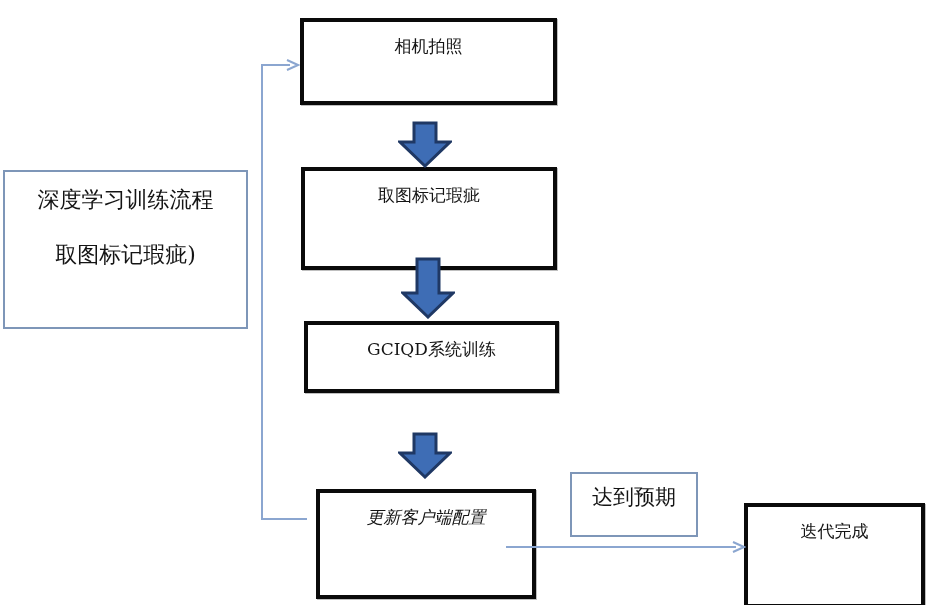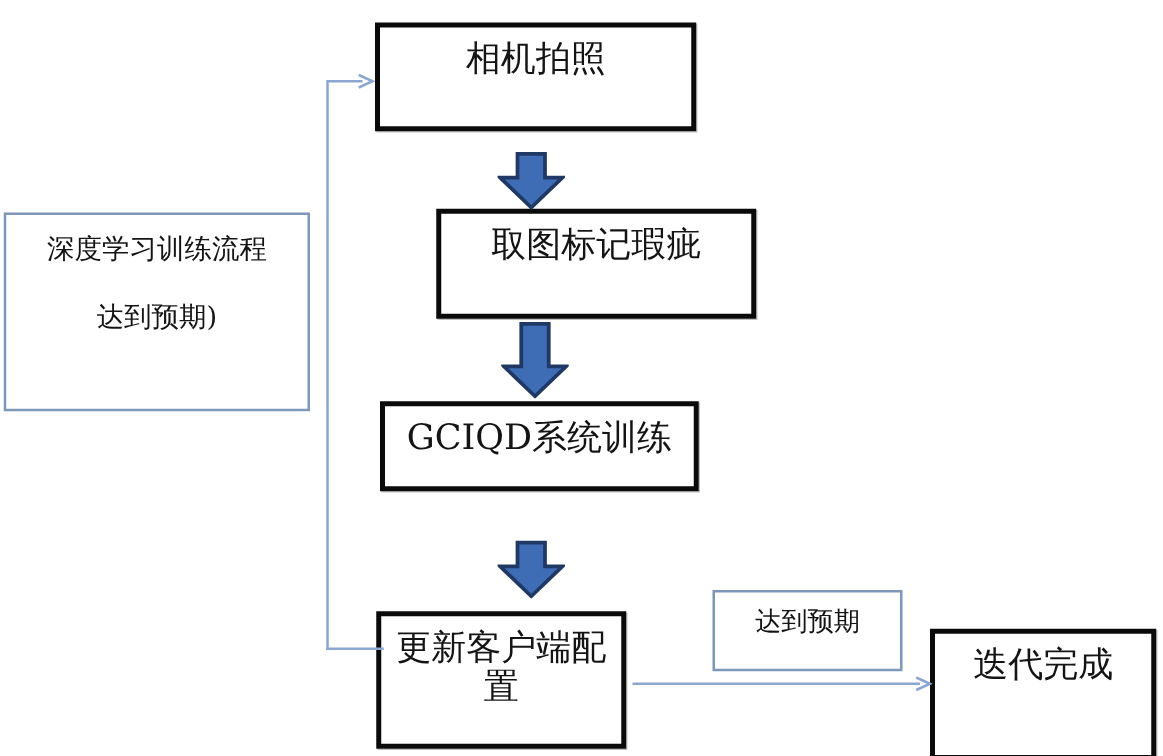--- a/index.html
+++ b/index.html
@@ -11,64 +11,64 @@
     font-family: "DejaVu Serif", "Liberation Serif", serif;
     color: #141414;
     overflow: hidden;
   }
   .step {
     position: absolute;
     box-sizing: border-box;
     border: 4px solid #0a0a0a;
     background: #ffffff;
     text-align: center;
-    font-size: 28px;
+    font-size: 17px;
     line-height: 31px;
     padding-top: 9px;
     box-shadow: 1px 1px 0 rgba(0,0,0,0.25);
   }
   .note {
     position: absolute;
     box-sizing: border-box;
     border: 2px solid #7e96b8;
     background: #ffffff;
     text-align: center;
     font-size: 22px;
     line-height: 33px;
   }
   .conn { position: absolute; background: #8ba6d0; }
   .block-arrow { position: absolute; }
   .chev { position: absolute; }
   #box-camera { left: 300px; top: 18px;  width: 257px; height: 87px; }
-  #box-mark   { left: 301px; top: 167px; width: 256px; height: 88px; margin-left: 48px; }
+  #box-mark   { left: 301px; top: 167px; width: 256px; height: 103px; }
   #box-train  { left: 304px; top: 321px; width: 255px; height: 72px; }
-  #box-update { left: 301px; top: 489px; width: 200px; height: 110px; }
+  #box-update { left: 316px; top: 489px; width: 220px; height: 110px; font-style: italic; }
   #box-end    { left: 744px; top: 503px; width: 181px; height: 105px; }
   #note-side   { left: 3px;   top: 170px; width: 245px; height: 159px; padding-top: 11px; }
-  #note-branch { left: 570px; top: 472px; width: 152px; height: 65px; padding-top: 7px; font-size: 21px; }
+  #note-branch { left: 570px; top: 472px; width: 128px; height: 65px; padding-top: 7px; font-size: 21px; }
   .note-spacer { height: 22px; }
   #arrow-1 { left: 398px; top: 121px; }
   #arrow-2 { left: 401px; top: 257px; }
   #arrow-3 { left: 398px; top: 432px; }
   #loop-vert    { left: 261px; top: 64px;  width: 2px;   height: 456px; }
   #loop-bottom  { left: 261px; top: 518px; width: 46px;  height: 2px; }
   #loop-top     { left: 262px; top: 64px;  width: 28px;  height: 2px; }
   #loop-head    { left: 285px; top: 58px; }
   #branch-line  { left: 506px; top: 546px; width: 230px; height: 2px; }
   #branch-head  { left: 731px; top: 540px; }
 </style>
 </head>
 <body>
 
 <div class="canvas">
 
   <div class="note" id="note-side">
     <div>深度学习训练流程</div>
     <div class="note-spacer"></div>
-    <div>达到预期)</div>
+    <div>取图标记瑕疵)</div>
   </div>
 
   <div class="step" id="box-camera">
     <span>相机拍照</span>
   </div>
 
   <div class="step" id="box-mark">
     <span>取图标记瑕疵</span>
   </div>
 

